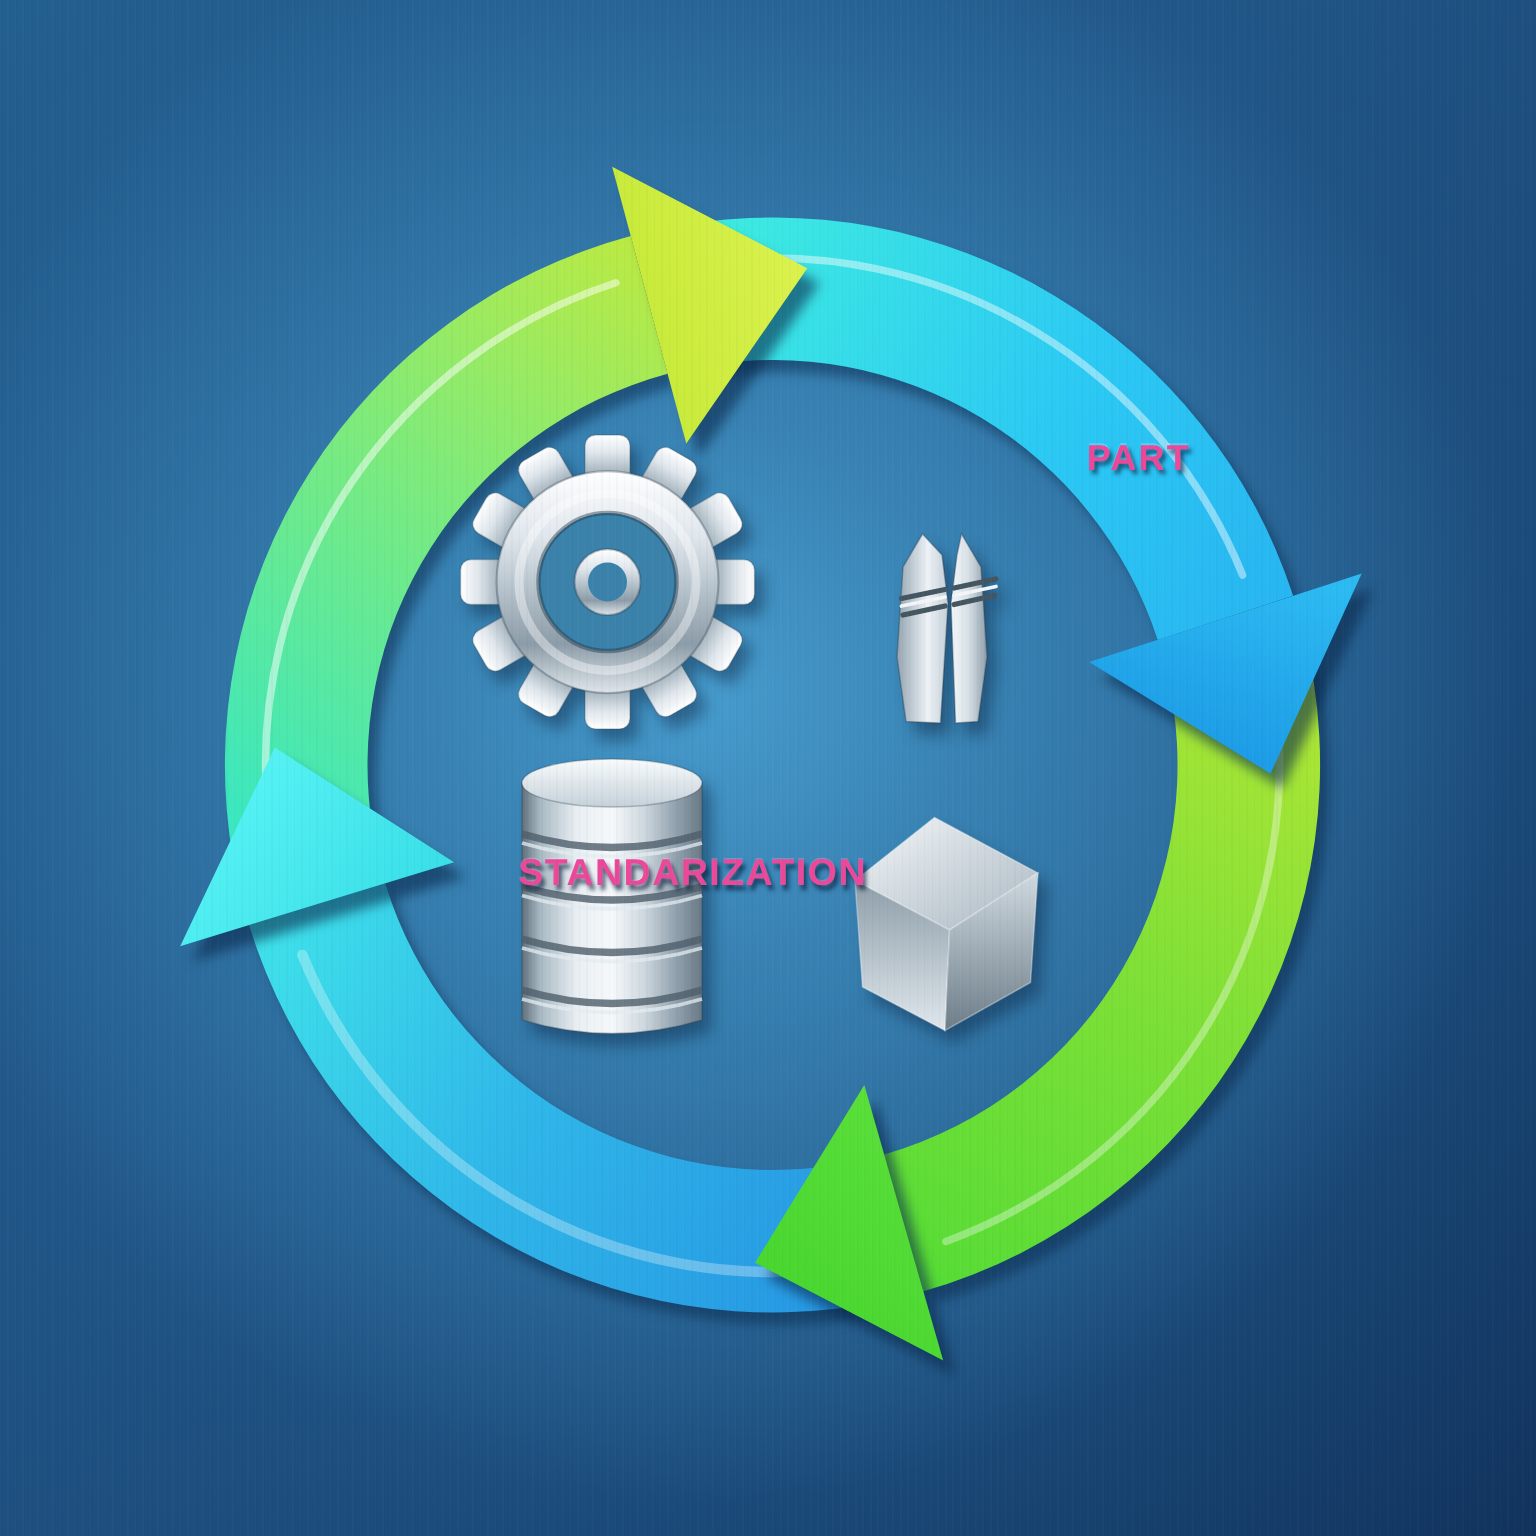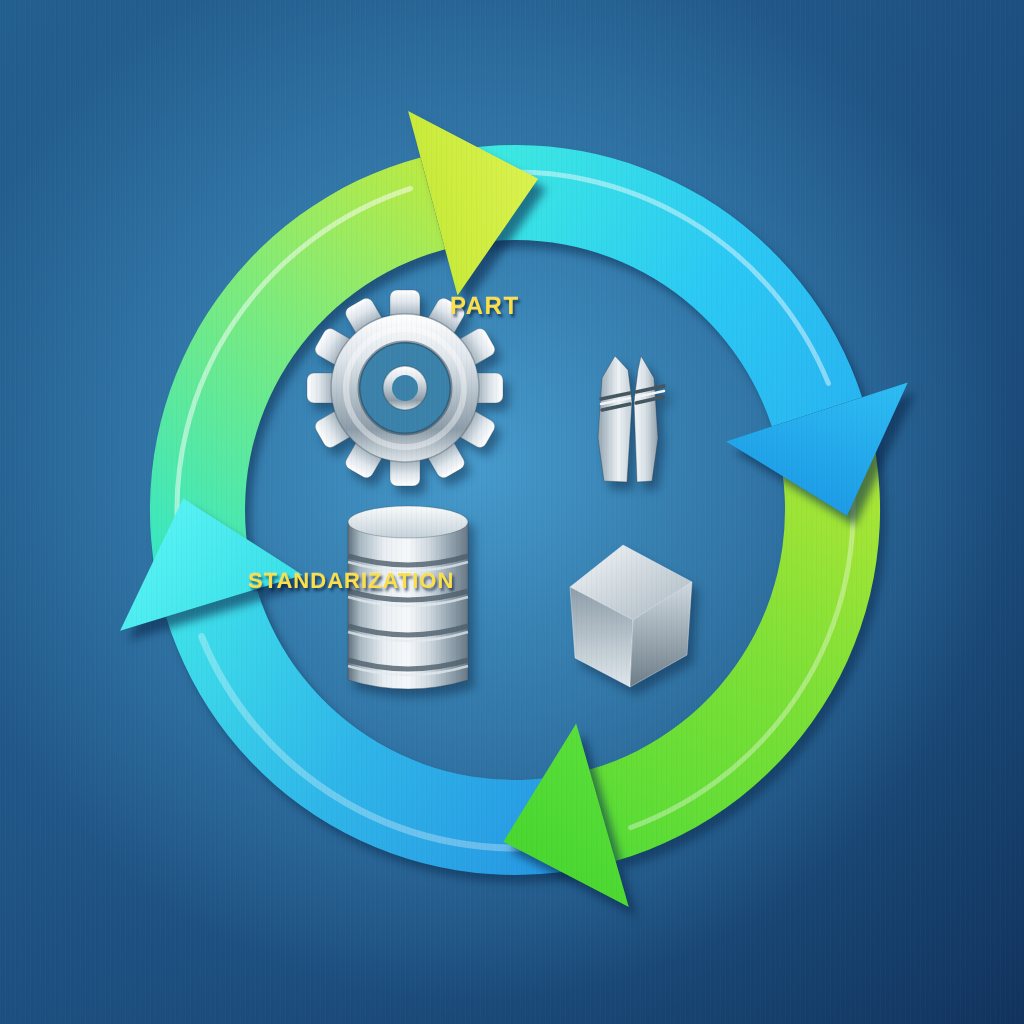--- a/index.html
+++ b/index.html
@@ -13,24 +13,24 @@
       linear-gradient(135deg,#23608f 0%,#1e5182 42%,#143d6a 72%,#0d2a52 100%);
   }
   .texture{position:absolute;inset:0;pointer-events:none;opacity:.5;
     background-image:repeating-linear-gradient(90deg,
       rgba(255,255,255,.035) 0 1px, rgba(8,25,50,.05) 1px 2px, rgba(0,0,0,0) 2px 5px);}
   svg{position:absolute;inset:0;}
   .arcsh{filter:drop-shadow(6px 8px 4px rgba(8,38,72,.50));}
   .headsh{filter:drop-shadow(8px 10px 4px rgba(8,38,72,.58));}
   .icsh{filter:drop-shadow(6px 8px 5px rgba(10,35,65,.45));}
   .stripe{fill:none;stroke:#ffffff;stroke-linecap:round;}
-  .label{position:absolute;color:#fde047;font-weight:bold;text-align:left;
+  .label{position:absolute;color:#ec4899;font-weight:bold;text-align:right;
     text-shadow:0 -1px 0 rgba(255,255,255,.22), 2px 3px 3px rgba(8,30,60,.7);}
   .title{left:450px;top:294px;width:344px;font-size:24px;line-height:23px;letter-spacing:1.5px;}
-  .std{left:248px;top:568px;width:330px;font-size:22px;letter-spacing:1px;}
+  .std{left:248px;top:568px;width:330px;font-size:25px;letter-spacing:1px;}
 </style>
 </head>
 <body>
 
 <div class="canvas">
   <div class="bg"></div>
 
   <svg width="1024" height="1024" viewBox="0 0 1024 1024">
     <defs>
       <linearGradient id="g1" gradientUnits="userSpaceOnUse" x1="155" y1="573" x2="470" y2="150">

